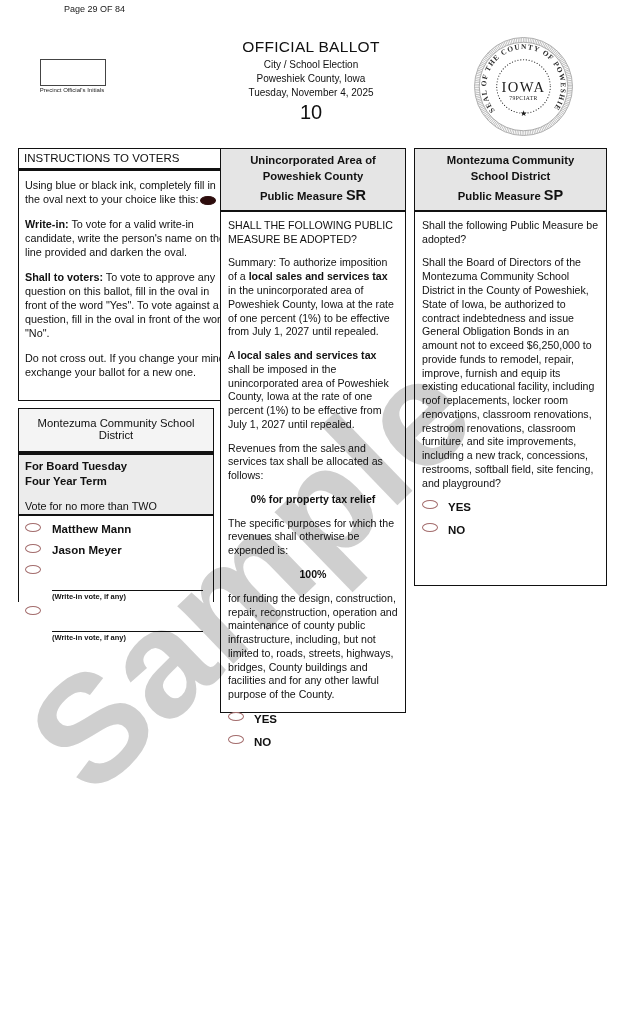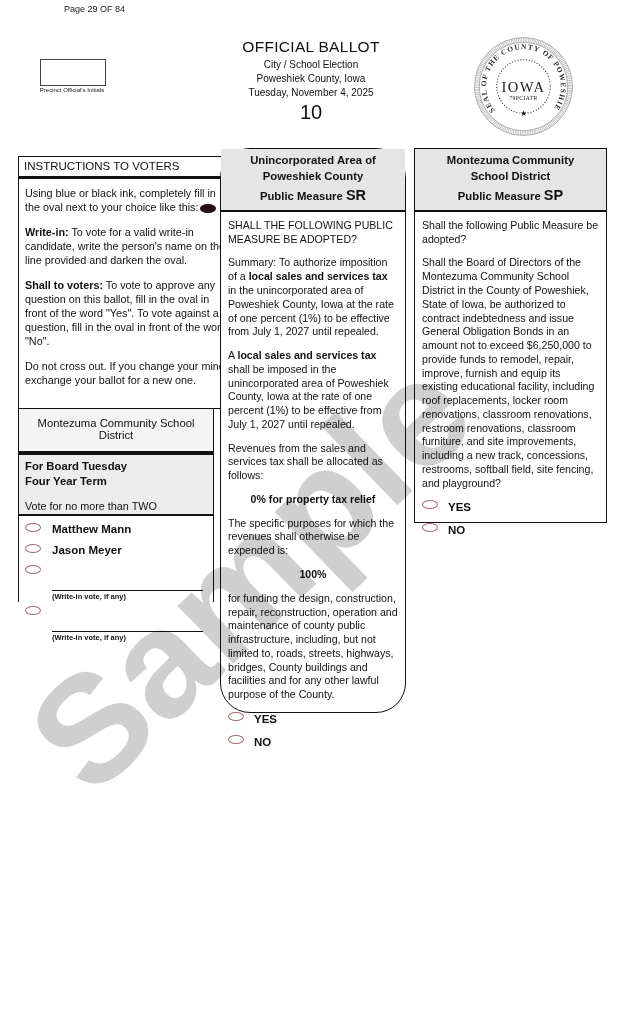--- a/index.html
+++ b/index.html
@@ -72,21 +72,21 @@
     <path id="sealArc" d="M 21.7 73.8 A 37 37 0 1 1 78.3 73.8" fill="none"></path>
     <text font-family="Liberation Serif, serif" font-size="7.3" font-weight="bold" letter-spacing="1.05" fill="#2b2b2b">
       <textPath href="#sealArc">SEAL OF THE COUNTY OF POWESHIEK</textPath>
     </text>
     <circle cx="50" cy="50" r="26.5" fill="none" stroke="#2b2b2b" stroke-width="1.1" stroke-dasharray="0.12 2.7" stroke-linecap="round"></circle>
     <text x="50" y="55.5" text-anchor="middle" font-family="Liberation Serif, serif" font-size="14.5" letter-spacing="1.5" fill="#1c1c1c">IOWA</text>
     <text x="50" y="63.5" text-anchor="middle" font-family="Liberation Serif, serif" font-size="5.6" letter-spacing="0.4" fill="#1c1c1c">79PCIATR</text>
     <text x="50" y="79" text-anchor="middle" font-size="8" fill="#1c1c1c">★</text>
   </svg>
 
-  <div class="panel" style="left:18px; top:148px; width:220px; height:253px;margin-top:8px;">
+  <div class="panel" style="left:18px; top:148px; width:220px; height:253px;">
     <div class="ins-header">INSTRUCTIONS TO VOTERS</div>
     <div class="ins-body">
       <p><span>Using blue or black ink, completely fill in the oval next to your choice like this:</span><span class="oval filled"></span></p>
       <p><b class="inline">Write-in:</b><span>  To vote for a valid write-in candidate, write the person's name on the line provided and darken the oval.</span></p>
       <p><b class="inline">Shall to voters:</b><span> To vote to approve any question on this ballot, fill in the oval in front of the word "Yes". To vote against a question, fill in the oval in front of the word "No".</span></p>
       <p>Do not cross out. If you change your mind, exchange your ballot for a new one.</p>
     </div>
   </div>
 
   <div class="panel" style="left:18px; top:408px; width:196px; height:194px;">
@@ -111,21 +111,21 @@
       <div class="writein-line"></div>
       <div class="writein-label">(Write-in vote, if any)</div>
       <div class="cand-row" style="margin-bottom:4px;">
         <span class="oval"></span>
       </div>
       <div class="writein-line"></div>
       <div class="writein-label">(Write-in vote, if any)</div>
     </div>
   </div>
 
-  <div class="panel" style="left:220px; top:148px; width:186px; height:565px;border-radius:30px;">
+  <div class="panel" style="left:220px; top:148px; width:186px; height:565px;">
     <div class="measure-header">
       <div>Unincorporated Area of</div>
       <div>Poweshiek County</div>
       <div><span>Public Measure </span><span class="measure-code">SR</span></div>
     </div>
     <div class="measure-body">
       <p>SHALL THE FOLLOWING PUBLIC MEASURE BE ADOPTED?</p>
       <p><span>Summary:  To authorize imposition of a </span><b class="inline">local sales and services tax</b><span> in the unincorporated area of Poweshiek County, Iowa at the rate of one percent (1%) to be effective from July 1, 2027 until repealed.</span></p>
       <p><span>A </span><b class="inline">local sales and services tax</b><span> shall be imposed in the unincorporated area of Poweshiek County, Iowa at the rate of one percent (1%) to be effective from July 1, 2027 until repealed.</span></p>
       <p>Revenues from the sales and services tax shall be allocated as follows:</p>
@@ -137,21 +137,21 @@
         <span class="oval"></span>
         <span class="yn-label">YES</span>
       </div>
       <div class="yn-row">
         <span class="oval"></span>
         <span class="yn-label">NO</span>
       </div>
     </div>
   </div>
 
-  <div class="panel" style="left:414px; top:148px; width:193px; height:375px;">
+  <div class="panel" style="left:414px; top:148px; width:193px; height:438px;">
     <div class="measure-header">
       <div>Montezuma Community</div>
       <div>School District</div>
       <div><span>Public Measure </span><span class="measure-code">SP</span></div>
     </div>
     <div class="measure-body">
       <p>Shall the following Public Measure be adopted?</p>
       <p>Shall the Board of Directors of the Montezuma Community School District in the County of Poweshiek, State of Iowa, be authorized to contract indebtedness and issue General Obligation Bonds in an amount not to exceed $6,250,000 to provide funds to remodel, repair, improve, furnish and equip its existing educational facility, including roof replacements, locker room renovations, classroom renovations, restroom renovations, classroom furniture, and site improvements, including a new track, concessions, restrooms, softball field, site fencing, and playground?</p>
       <div class="yn-row">
         <span class="oval"></span>

